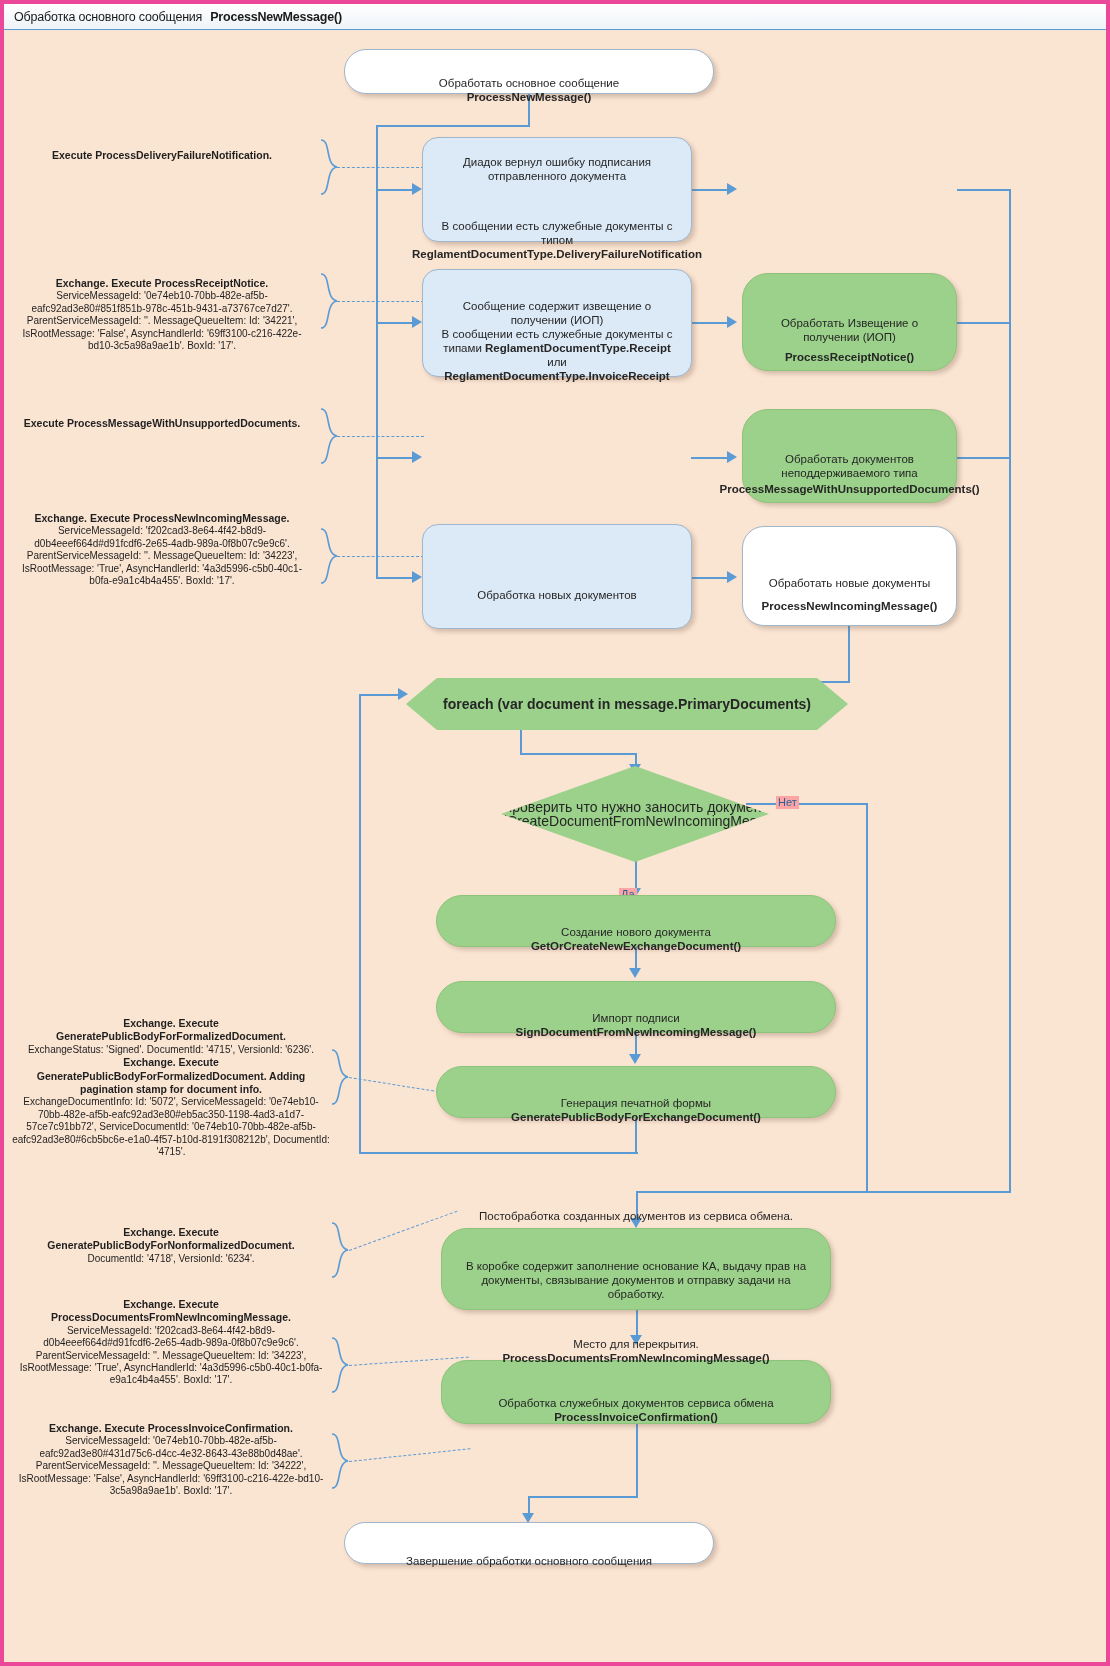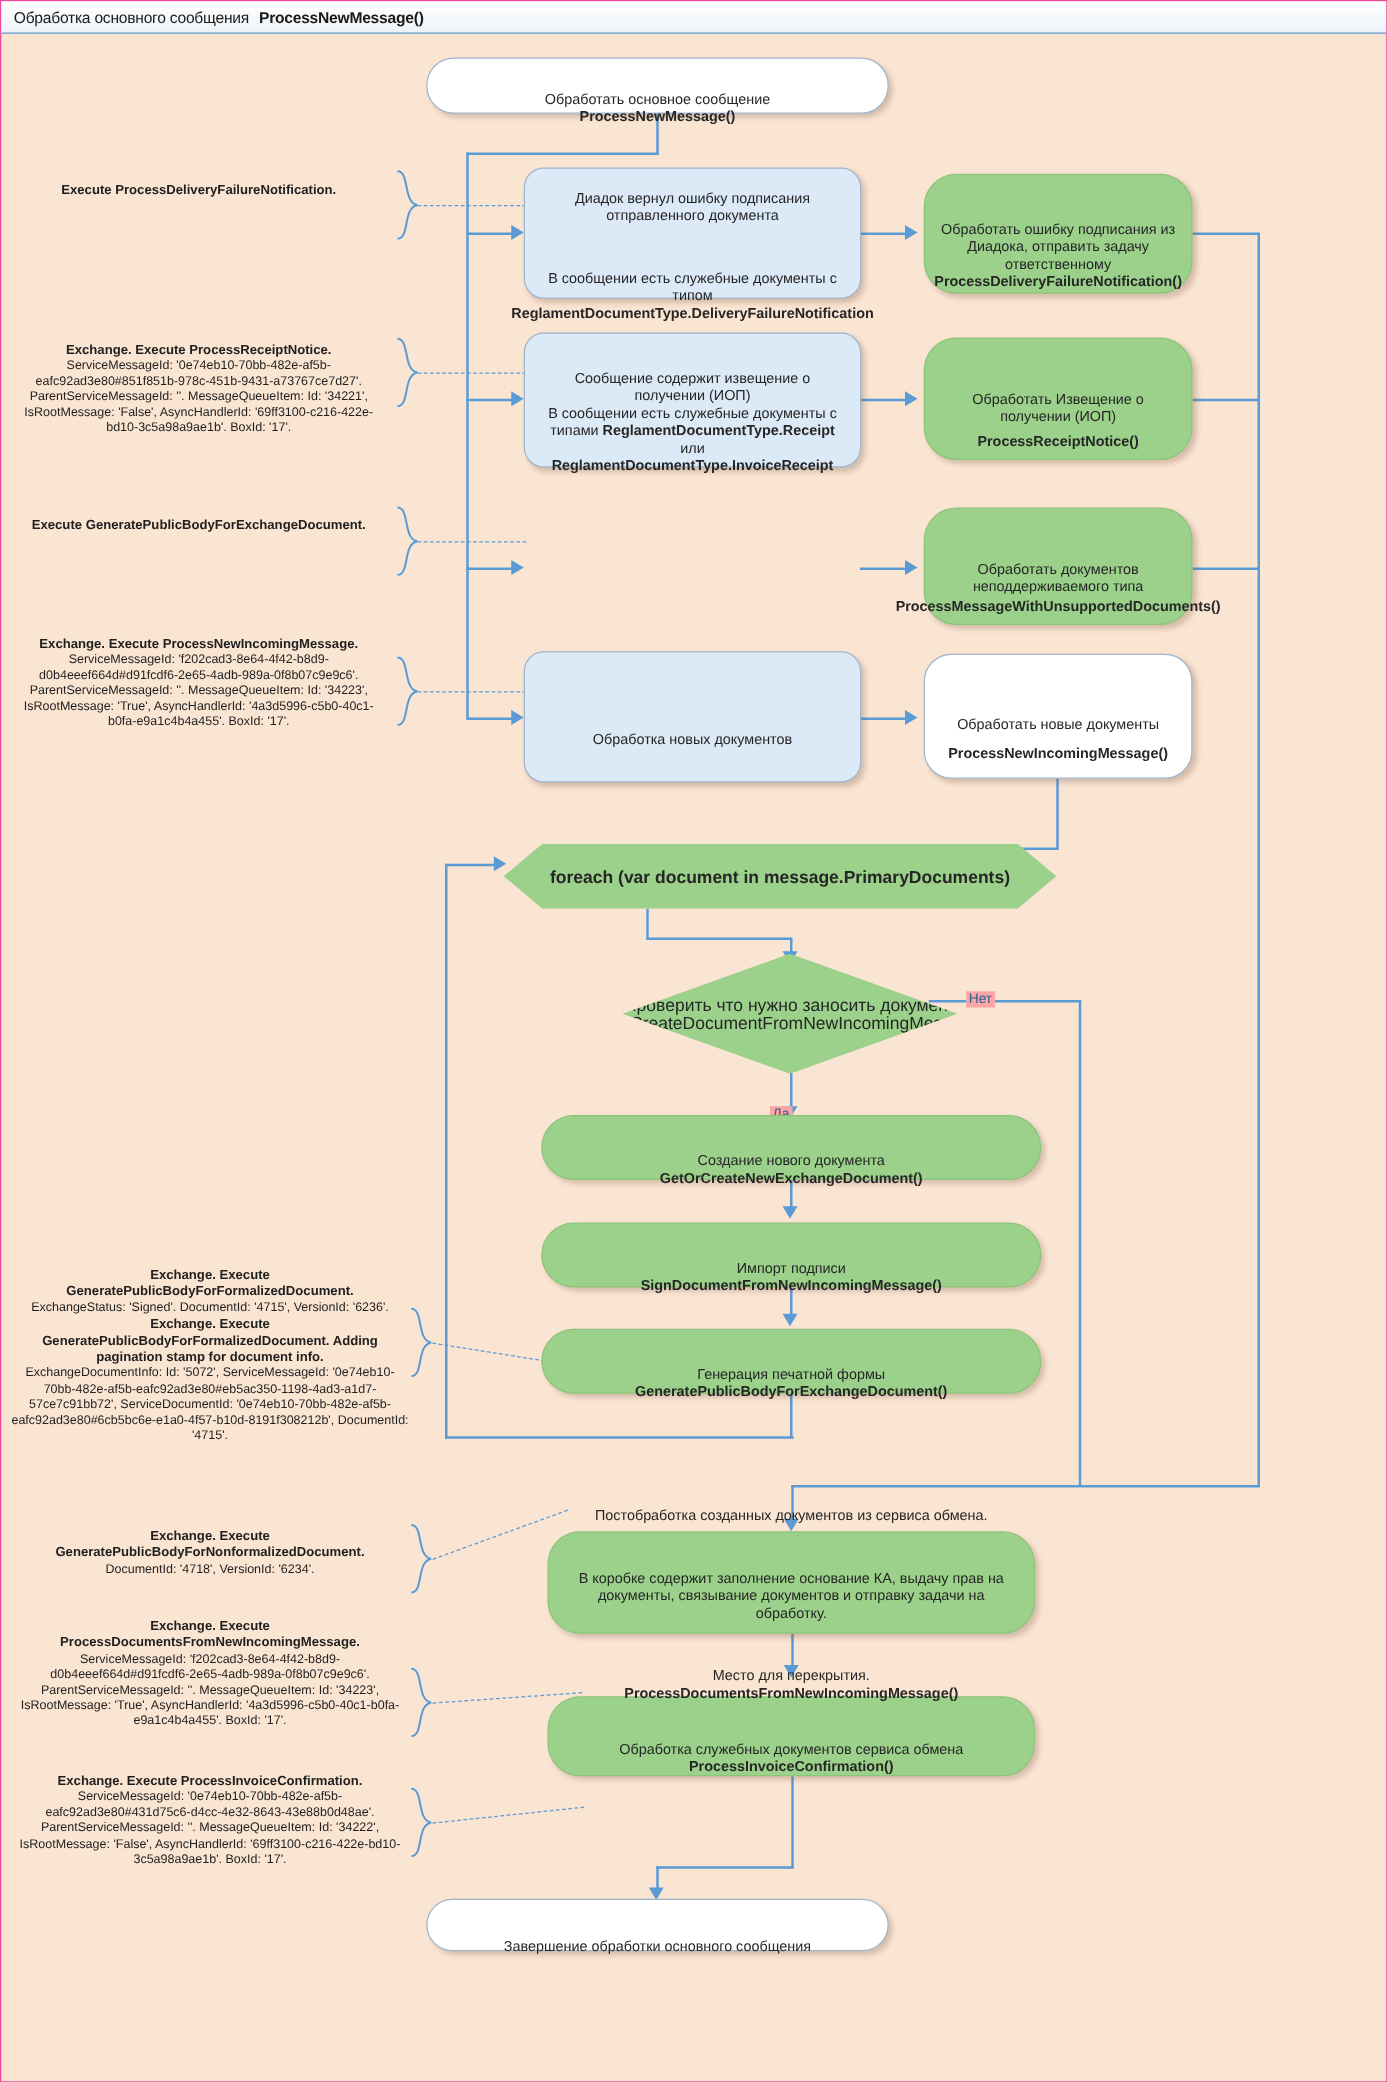--- a/index.html
+++ b/index.html
@@ -5,21 +5,21 @@
   html,body{margin:0;padding:0;}
   body{
     background:#ffffff;
     font-family:"Liberation Sans", sans-serif;
   }
   #canvas{
     position:relative;
     width:1110px;
     height:1666px;
     background:#fae4d2;
-    border:1px solid #ec4899;
+    border:4px solid #ec4899;
     box-sizing:border-box;
     overflow:hidden;
   }
   #title-bar{
     position:absolute;
     left:0; top:0;
     width:100%;
     height:26px;
     background:linear-gradient(#ffffff,#eef3f8);
     border-bottom:1px solid #5b9bd5;
@@ -267,25 +267,20 @@
     <span class="l1">Сообщение содержит извещение о получении (ИОП)</span>
     <span class="gap"></span>
     <span><span>В сообщении есть служебные документы с типами </span><span class="bold">ReglamentDocumentType.Receipt</span><span> или </span><span class="bold">ReglamentDocumentType.InvoiceReceipt</span></span>
   </div>
 
 
   <div class="node rounded-blue" style="left:418px;top:520px;width:270px;height:105px;">
     <span class="l1">Обработка новых документов</span>
   </div>
 
-  <div class="node rounded-green" style="left:738px;top:138px;width:215px;height:96px;">
-    <span class="l1">Обработать ошибку подписания из Диадока, отправить задачу ответственному</span>
-    <span class="gap"></span>
-    <span class="l2">ProcessDeliveryFailureNotification()</span>
-  </div>
 
   <div class="node rounded-green" style="left:738px;top:269px;width:215px;height:98px;">
     <span class="l1">Обработать Извещение о получении (ИОП)</span>
     <span class="gap"></span>
     <span class="l2">ProcessReceiptNotice()</span>
   </div>
 
   <div class="node rounded-green" style="left:738px;top:405px;width:215px;height:94px;">
     <span class="l1">Обработать документов неподдерживаемого типа</span>
     <span class="gap"></span>
@@ -351,21 +346,21 @@
   <div class="anno" style="left:8px;top:145px;width:300px;">
     <b>Execute ProcessDeliveryFailureNotification.</b>
   </div>
 
   <div class="anno" style="left:8px;top:273px;width:300px;">
     <b>Exchange. Execute ProcessReceiptNotice.</b>
     <div>ServiceMessageId: '0e74eb10-70bb-482e-af5b-eafc92ad3e80#851f851b-978c-451b-9431-a73767ce7d27'. ParentServiceMessageId: ''. MessageQueueItem: Id: '34221', IsRootMessage: 'False', AsyncHandlerId: '69ff3100-c216-422e-bd10-3c5a98a9ae1b'. BoxId: '17'.</div>
   </div>
 
   <div class="anno" style="left:8px;top:413px;width:300px;">
-    <b>Execute GeneratePublicBodyForExchangeDocument.</b>
+    <b>Execute ProcessMessageWithUnsupportedDocuments.</b>
   </div>
 
   <div class="anno" style="left:8px;top:508px;width:300px;">
     <b>Exchange. Execute ProcessNewIncomingMessage.</b>
     <div>ServiceMessageId: 'f202cad3-8e64-4f42-b8d9-d0b4eeef664d#d91fcdf6-2e65-4adb-989a-0f8b07c9e9c6'. ParentServiceMessageId: ''. MessageQueueItem: Id: '34223', IsRootMessage: 'True', AsyncHandlerId: '4a3d5996-c5b0-40c1-b0fa-e9a1c4b4a455'. BoxId: '17'.</div>
   </div>
 
   <div class="anno" style="left:8px;top:1013px;width:318px;">
     <b>Exchange. Execute GeneratePublicBodyForFormalizedDocument.</b>
     <div>ExchangeStatus: 'Signed'. DocumentId: '4715', VersionId: '6236'.</div>

